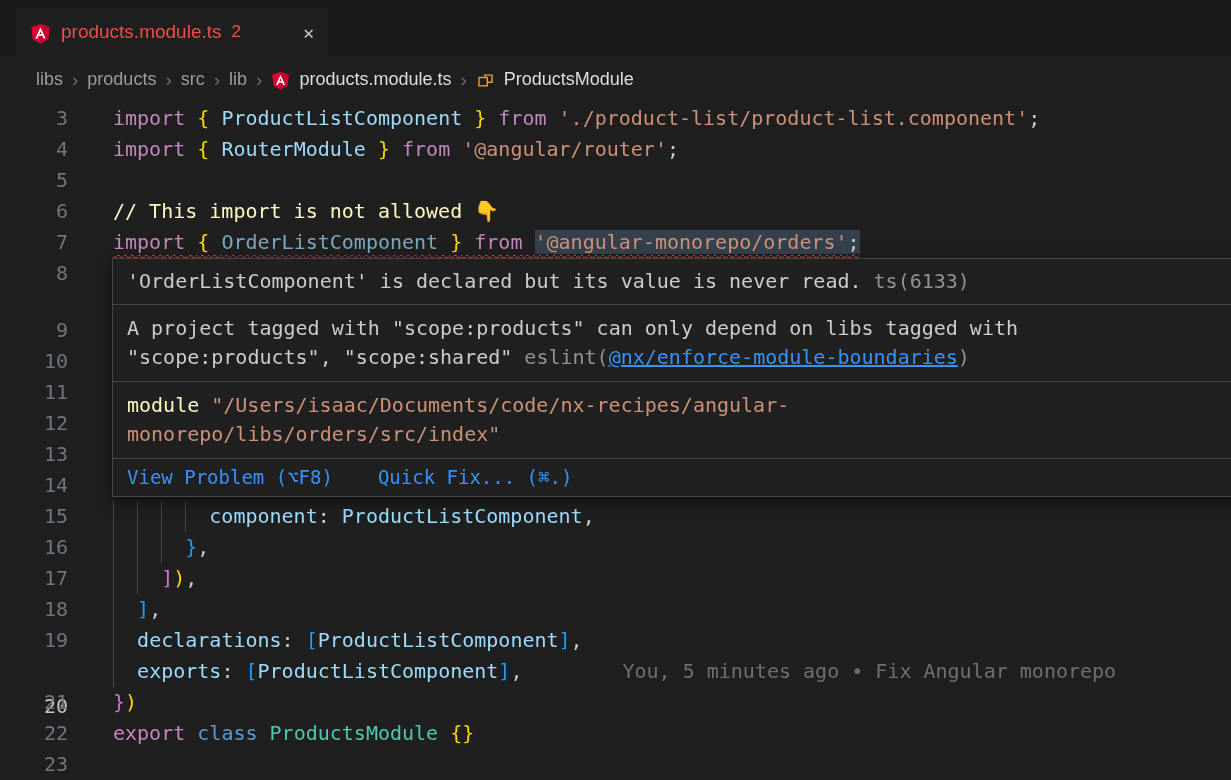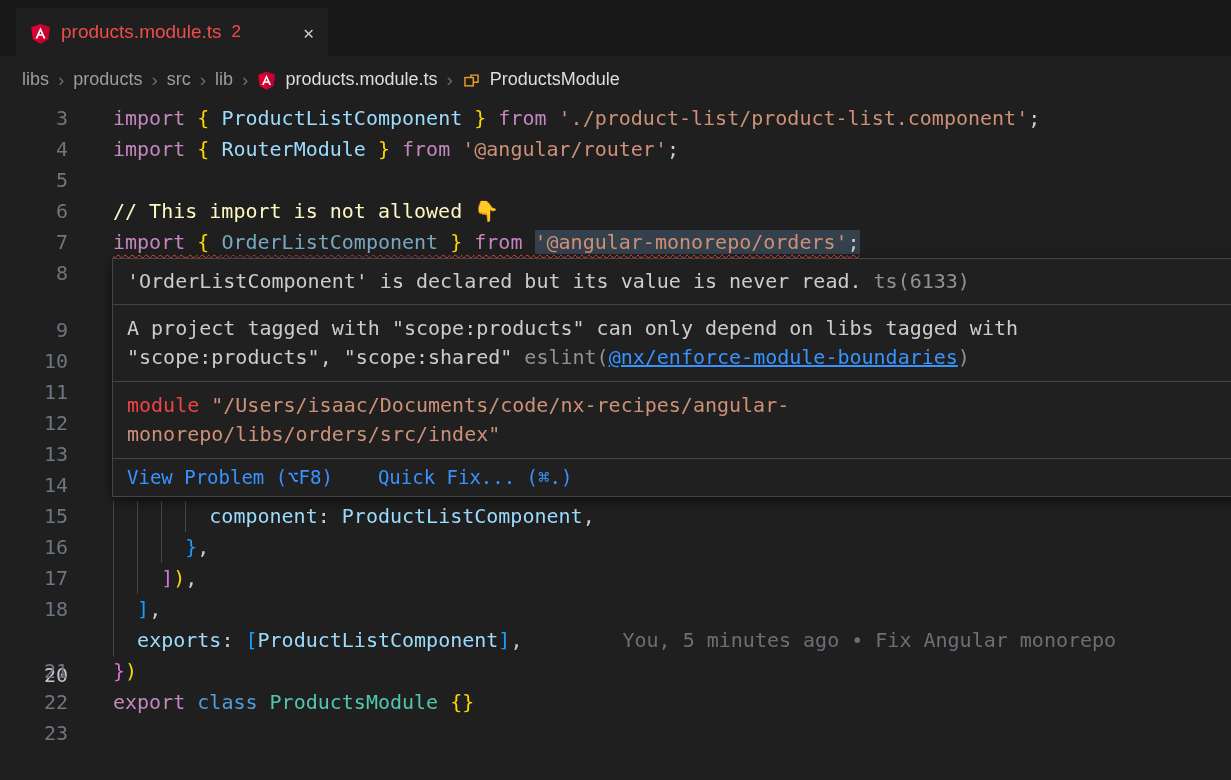--- a/index.html
+++ b/index.html
@@ -9,21 +9,21 @@
   
   .tabbar{height:56px;background:#181818;position:relative;}
   .tab{position:absolute;left:16px;top:8px;height:48px;width:312px;background:#1f1f1f;
        display:flex;align-items:center;padding:0 14px;gap:10px;}
   .tab-label{color:#f14c4c;font-size:19px;font-family:"Liberation Sans",sans-serif;}
   .tab-badge{color:#f14c4c;font-size:17px;font-family:"Liberation Sans",sans-serif;}
   .tab-close{color:#cccccc;font-size:18px;margin-left:auto;cursor:pointer;}
 
   
   .breadcrumb{height:47px;background:#1f1f1f;display:flex;align-items:center;
-              padding-left:22px;gap:9px;font-family:"Liberation Sans",sans-serif;
+              padding-left:36px;gap:9px;font-family:"Liberation Sans",sans-serif;
               font-size:18px;color:#9d9d9d;}
   .bc-sep{color:#6e6e6e;font-size:19px;}
   .bc-bright{color:#dedede;}
   .bc-icon{display:inline-flex;align-items:center;transform:translateY(1px);}
   .bc-item{cursor:pointer;}
 
   
   .editor{position:relative;background:#1f1f1f;height:724px;font-size:20px;}
   .row{position:relative;height:31px;line-height:31px;}
   .spacer{width:100%;}
@@ -43,21 +43,21 @@
   .blame{color:#6b7076;padding-left:100px;}
 
   
   .hover{position:absolute;left:112px;top:155px;width:1180px;background:#202020;
          border:1px solid #454545;box-shadow:0 4px 12px rgba(0,0,0,.5);z-index:5;font-size:20px;}
   .hv-sec{padding:9px 14px;line-height:29px;color:#cccccc;}
   .hv-s1{line-height:27px;}
   .hv-sec+.hv-sec,.hv-actions{border-top:1px solid #454545;}
   .hv-dim{color:#8f9396;}
   .hv-link{color:#3794ff;text-decoration:underline;cursor:pointer;}
-  .hv-kw{color:#ef4444;margin-right:12px;}
+  .hv-kw{color:#fef9c3;margin-right:12px;}
   .hv-str{color:#CE9178;}
   .hv-actions{padding:5px 14px;display:flex;gap:45px;line-height:27px;}
   .hv-actions a{color:#3794ff;cursor:pointer;text-decoration:none;font-size:19px;}
 </style>
 </head>
 <body>
 
 <div class="app">
 
   <div class="tabbar">
@@ -174,20 +174,25 @@
           <div class="num">17</div>
           <div class="code"><span class="tk-pl">    </span><span class="tk-b2">]</span><span class="tk-b1">)</span><span class="tk-pl">,</span></div>
         </div>
         <div class="row">
           <div class="guide" style="left: 113px;"></div>
           <div class="num">18</div>
           <div class="code"><span class="tk-pl">  </span><span class="tk-b3">]</span><span class="tk-pl">,</span></div>
         </div>
         <div class="row">
           <div class="guide" style="left: 113px;"></div>
+          <div class="num">19</div>
+          <div class="code"><span class="tk-pl">  </span><span class="tk-var">declarations</span><span class="tk-pl">: </span><span class="tk-b3">[</span><span class="tk-var">ProductListComponent</span><span class="tk-b3">]</span><span class="tk-pl">,</span></div>
+        </div>
+        <div class="row">
+          <div class="guide" style="left: 113px;"></div>
           <div class="num active">20</div>
           <div class="code"><span class="tk-pl">  </span><span class="tk-var">exports</span><span class="tk-pl">: </span><span class="tk-b3">[</span><span class="tk-var">ProductListComponent</span><span class="tk-b3">]</span><span class="tk-pl">,</span><span class="blame">You, 5 minutes ago • Fix Angular monorepo</span></div>
         </div>
         <div class="row">
           <div class="num">21</div>
           <div class="code"><span class="tk-b2">}</span><span class="tk-b1">)</span></div>
         </div>
         <div class="row">
           <div class="num">22</div>
           <div class="code"><span class="tk-kw">export</span><span class="tk-pl"> </span><span class="tk-kw2">class</span><span class="tk-pl"> </span><span class="tk-cls">ProductsModule</span><span class="tk-pl"> </span><span class="tk-b1">{}</span></div>

